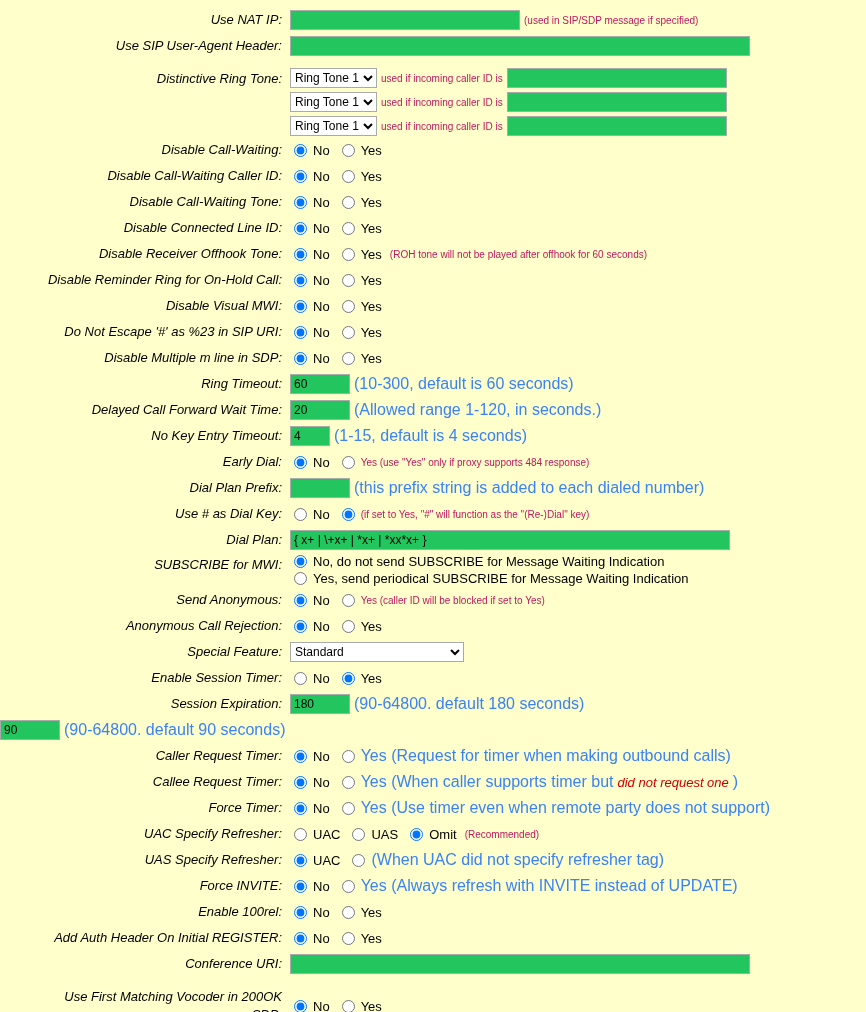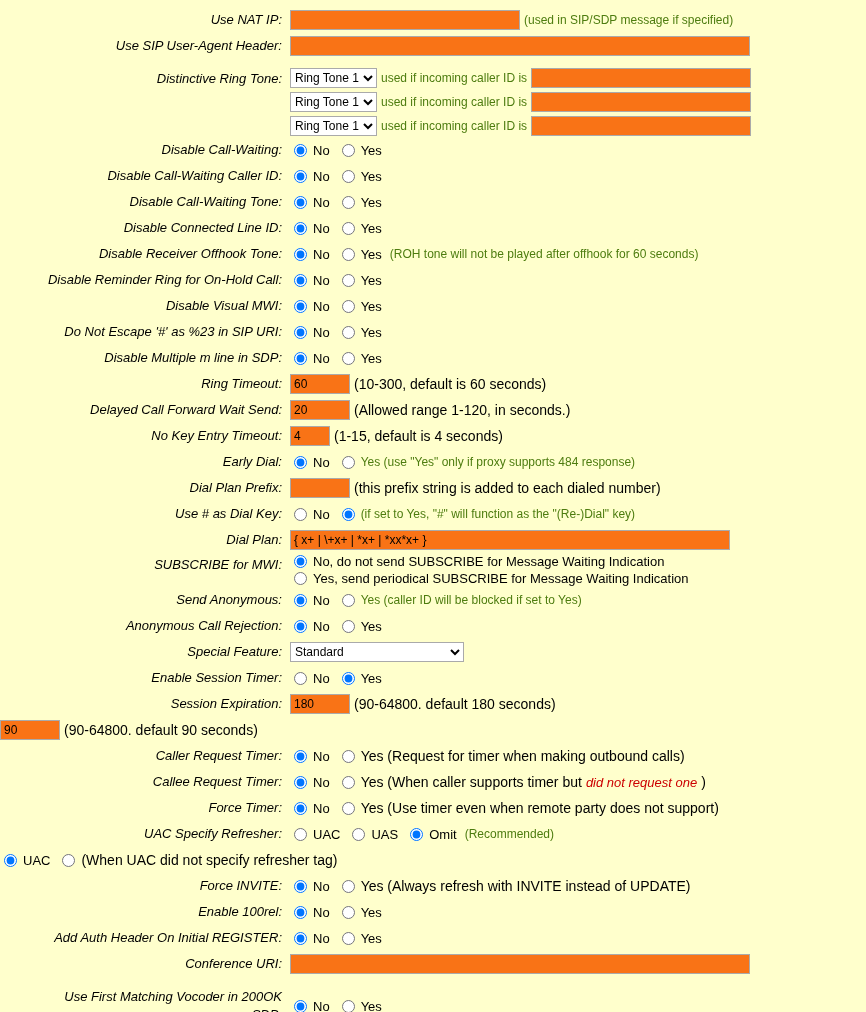--- a/index.html
+++ b/index.html
@@ -30,40 +30,40 @@
     .value-cell {
       flex: 1;
       display: flex;
       align-items: center;
       flex-wrap: wrap;
       gap: 4px;
     }
     input[type="text"] {
       height: 20px;
       border: 1px solid #aaa;
-      background: #f97316;
+      background: #22c55e;
       padding: 1px 3px;
       font-size: 12px;
     }
     input[type="radio"] {
       margin: 0 2px 0 4px;
     }
     select {
       font-size: 12px;
       height: 20px;
       border: 1px solid #aaa;
       background: #fff;
     }
     .hint {
-      color: #4d7c0f;
-      font-size: 12px;
+      color: #be185d;
+      font-size: 10px;
     }
     .hint-blue {
-      color: #000000;
-      font-size: 14px;
+      color: #3b82f6;
+      font-size: 16px;
     }
     .did-not {
       color: #cc0000;
       font-style: italic;
     }
     .radio-label {
       margin-right: 4px;
     }
     .distinctive-ring-row {
       display: flex;
@@ -239,21 +239,21 @@
 
   <div class="form-row">
     <div class="label-cell">Ring Timeout:</div>
     <div class="value-cell">
       <input type="text" class="medium-input" value="60" style="">
       <span class="hint-blue">(10-300, default is 60 seconds)</span>
     </div>
   </div>
 
   <div class="form-row">
-    <div class="label-cell">Delayed Call Forward Wait Send:</div>
+    <div class="label-cell">Delayed Call Forward Wait Time:</div>
     <div class="value-cell">
       <input type="text" class="medium-input" value="20" style="">
       <span class="hint-blue">(Allowed range 1-120, in seconds.)</span>
     </div>
   </div>
 
   <div class="form-row">
     <div class="label-cell">No Key Entry Timeout:</div>
     <div class="value-cell">
       <input type="text" class="small-input" value="4" style="">
@@ -407,20 +407,21 @@
       <span class="radio-label">UAC</span>
       <input type="radio" name="uacsr" style="">
       <span class="radio-label">UAS</span>
       <input type="radio" name="uacsr" checked="" style="">
       <span class="radio-label">Omit</span>
       <span class="hint">(Recommended)</span>
     </div>
   </div>
 
   <div class="form-row">
+    <div class="label-cell">UAS Specify Refresher:</div>
     <div class="value-cell">
       <input type="radio" name="uassr" checked="" style="">
       <span class="radio-label">UAC</span>
       <input type="radio" name="uassr" style="">
       <span class="hint-blue">(When UAC did not specify refresher tag)</span>
     </div>
   </div>
 
   <div class="form-row">
     <div class="label-cell">Force INVITE:</div>

